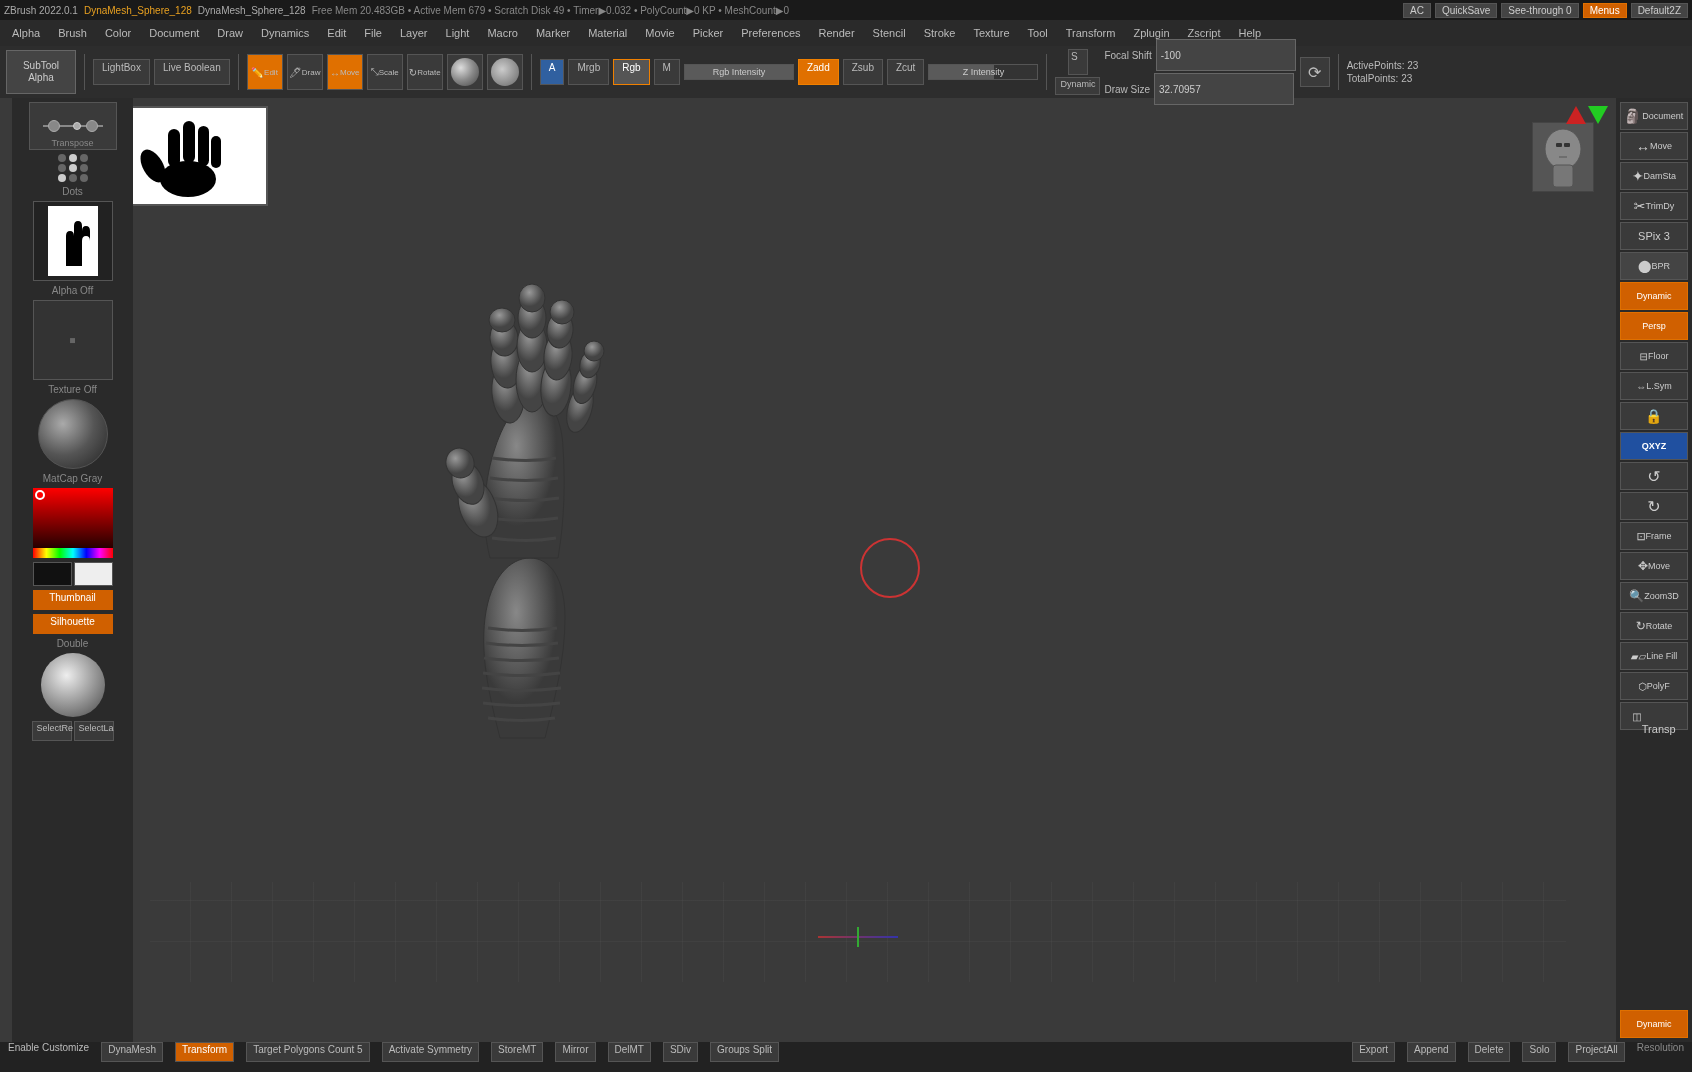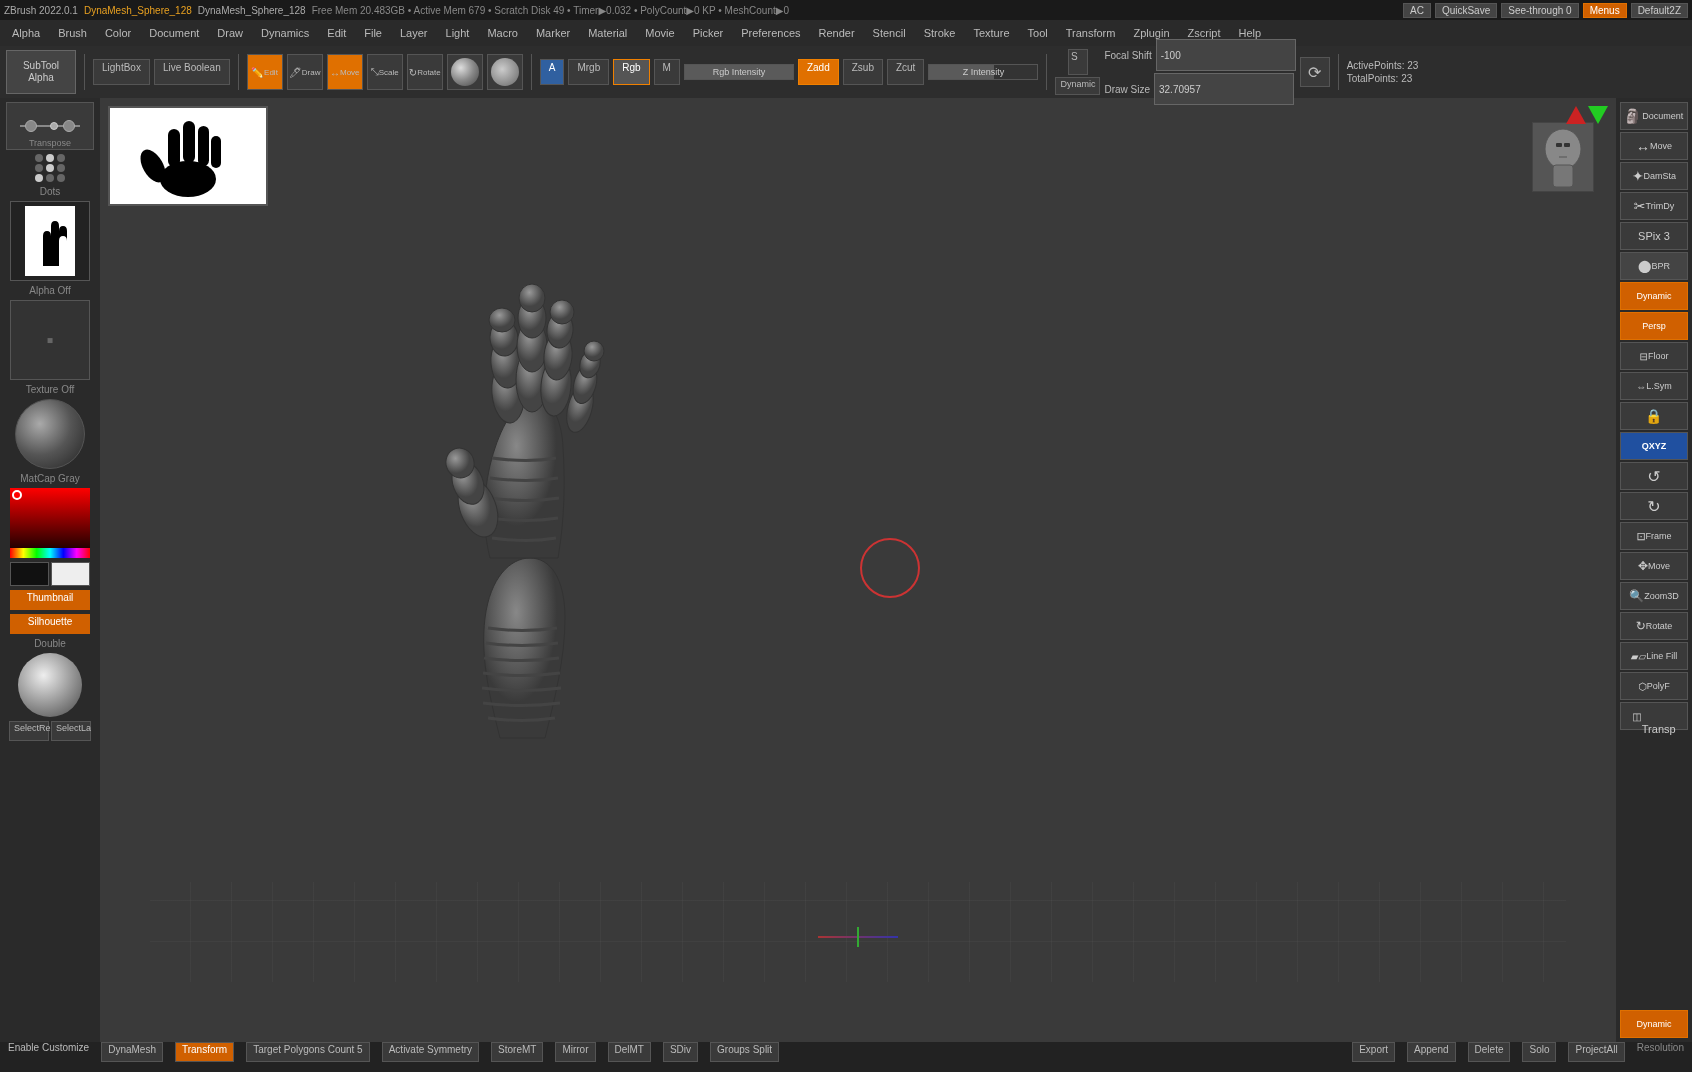--- a/index.html
+++ b/index.html
@@ -168,22 +168,22 @@
       flex-direction: column;
       font-size: 10px;
       color: #bbb;
       gap: 2px;
     }
 
     
     #left-panel {
       position: absolute;
       top: 98px;
-      left: 0;
-      width: 100px;
+      left: 12px;
+      width: 121px;
       height: calc(100% - 98px - 30px);
       background: #2a2a2a;
       display: flex;
       flex-direction: column;
       align-items: center;
       padding: 4px;
       gap: 4px;
       overflow: hidden;
       z-index: 50;
     }

